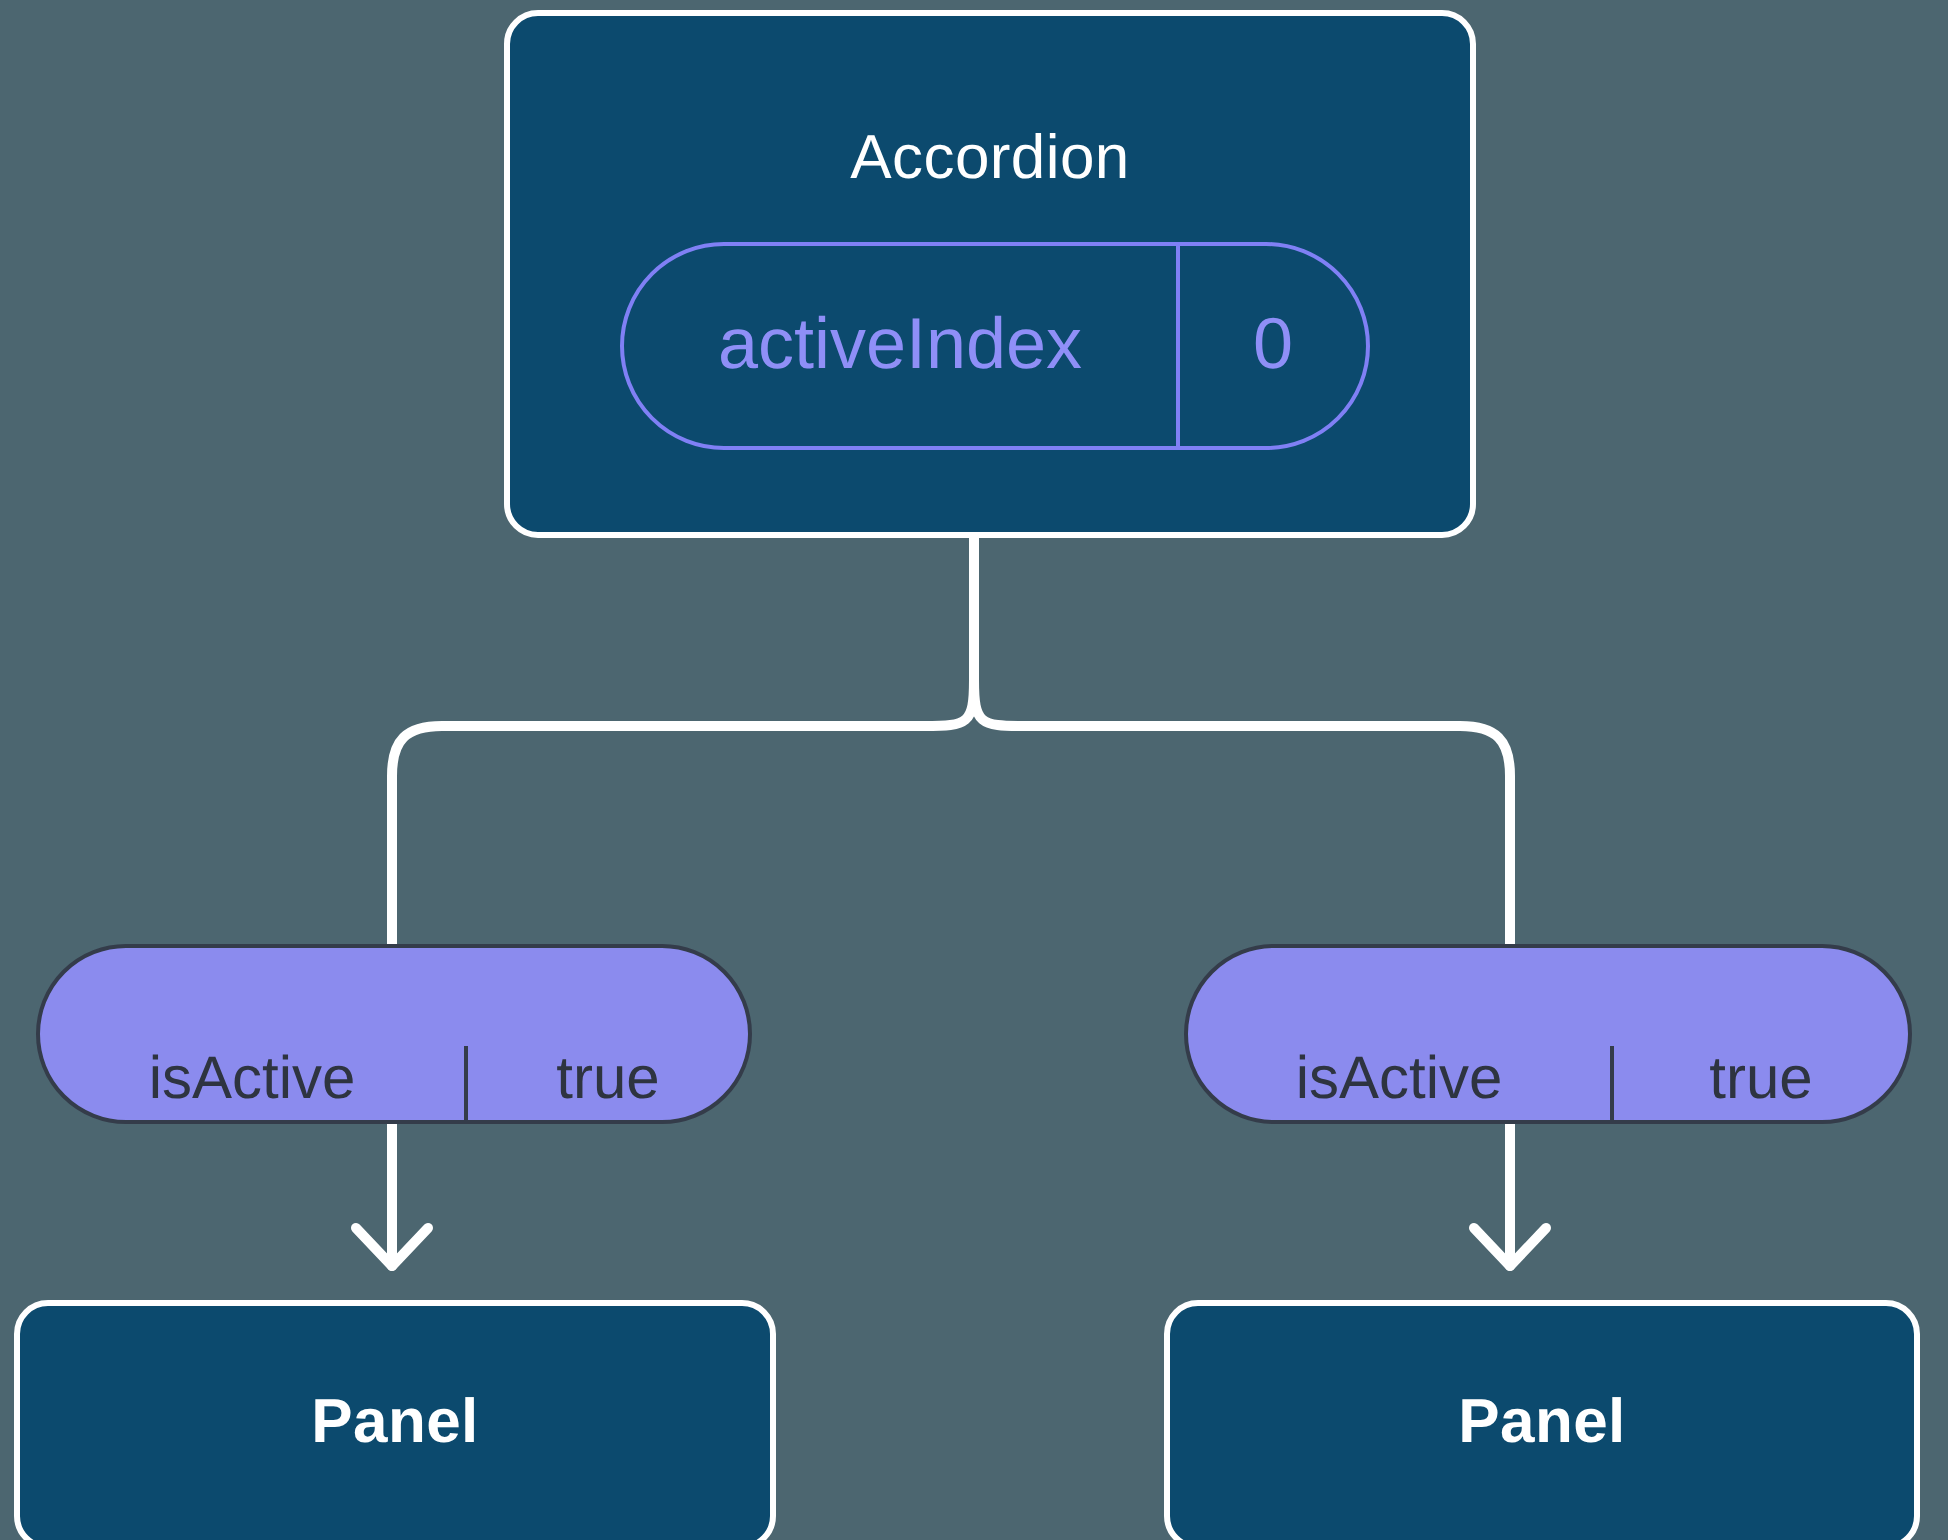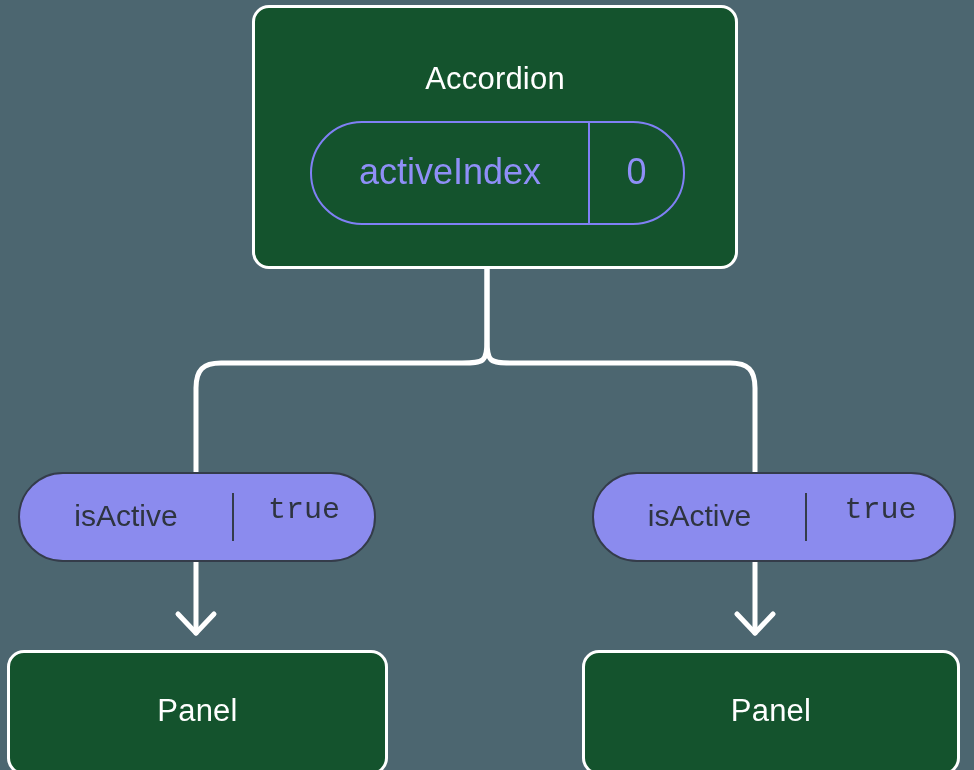--- a/index.html
+++ b/index.html
@@ -19,21 +19,21 @@
   #wires {
     position:absolute; left:0; top:0;
     width:974px; height:770px;
     pointer-events:none;
     z-index:1;
   }
 
   
   .node-box {
     position:absolute;
-    background:#14532d;
+    background:#0c4a6e;
     border:3px solid #ffffff;
     border-radius:17px;
     z-index:2;
   }
   .node-title {
     position:absolute;
     left:0; right:0;
     text-align:center;
     color:#ffffff;
     font-size:31px;
@@ -76,56 +76,55 @@
   }
   #activeindex-pill {
     left:55px; top:113px;
     width:375px; height:104px;
   }
 
   
   .pill-filled {
     position:absolute;
     display:flex;
-    align-items:center;
+    align-items:flex-end;
     background:#8b8bee;
     border:2px solid #343c4a;
     border-radius:999px;
     overflow:hidden;
     z-index:3;
   }
   .pill-filled .pill-key,
   .pill-filled .pill-val {
     display:flex;
     align-items:center;
     justify-content:center;
     color:#2e3440;
     font-size:30px;
     white-space:nowrap;
   }
   .pill-filled .pill-key { padding-bottom:3px; }
   .pill-filled .pill-val {
     border-left:2px solid #343c4a;
-    padding-bottom:14px;
-    font-family:Liberation Mono, monospace;
+    padding-bottom:3px;
   }
 
   #left-state-pill  { left:18px;  top:472px; width:358px; height:90px; }
   #left-state-pill  .pill-key { flex:0 0 212px; }
   #left-state-pill  .pill-val { flex:1 1 auto; }
 
   #right-state-pill { left:592px; top:472px; width:364px; height:90px; }
   #right-state-pill .pill-key { flex:0 0 211px; }
   #right-state-pill .pill-val { flex:1 1 auto; }
 
   
   #left-panel-box  { left:7px;   top:650px; width:381px; height:125px; }
   #right-panel-box { left:582px; top:650px; width:378px; height:125px; }
   #left-panel-box .node-title,
-  #right-panel-box .node-title { top:40px; }
+  #right-panel-box .node-title { top:40px;font-weight:bold; }
 </style>
 </head>
 <body>
 
 <div id="stage">
 
   <svg id="wires" viewBox="0 0 974 770" width="974" height="770">
 
     <path d="M 487 268
              L 487 340

